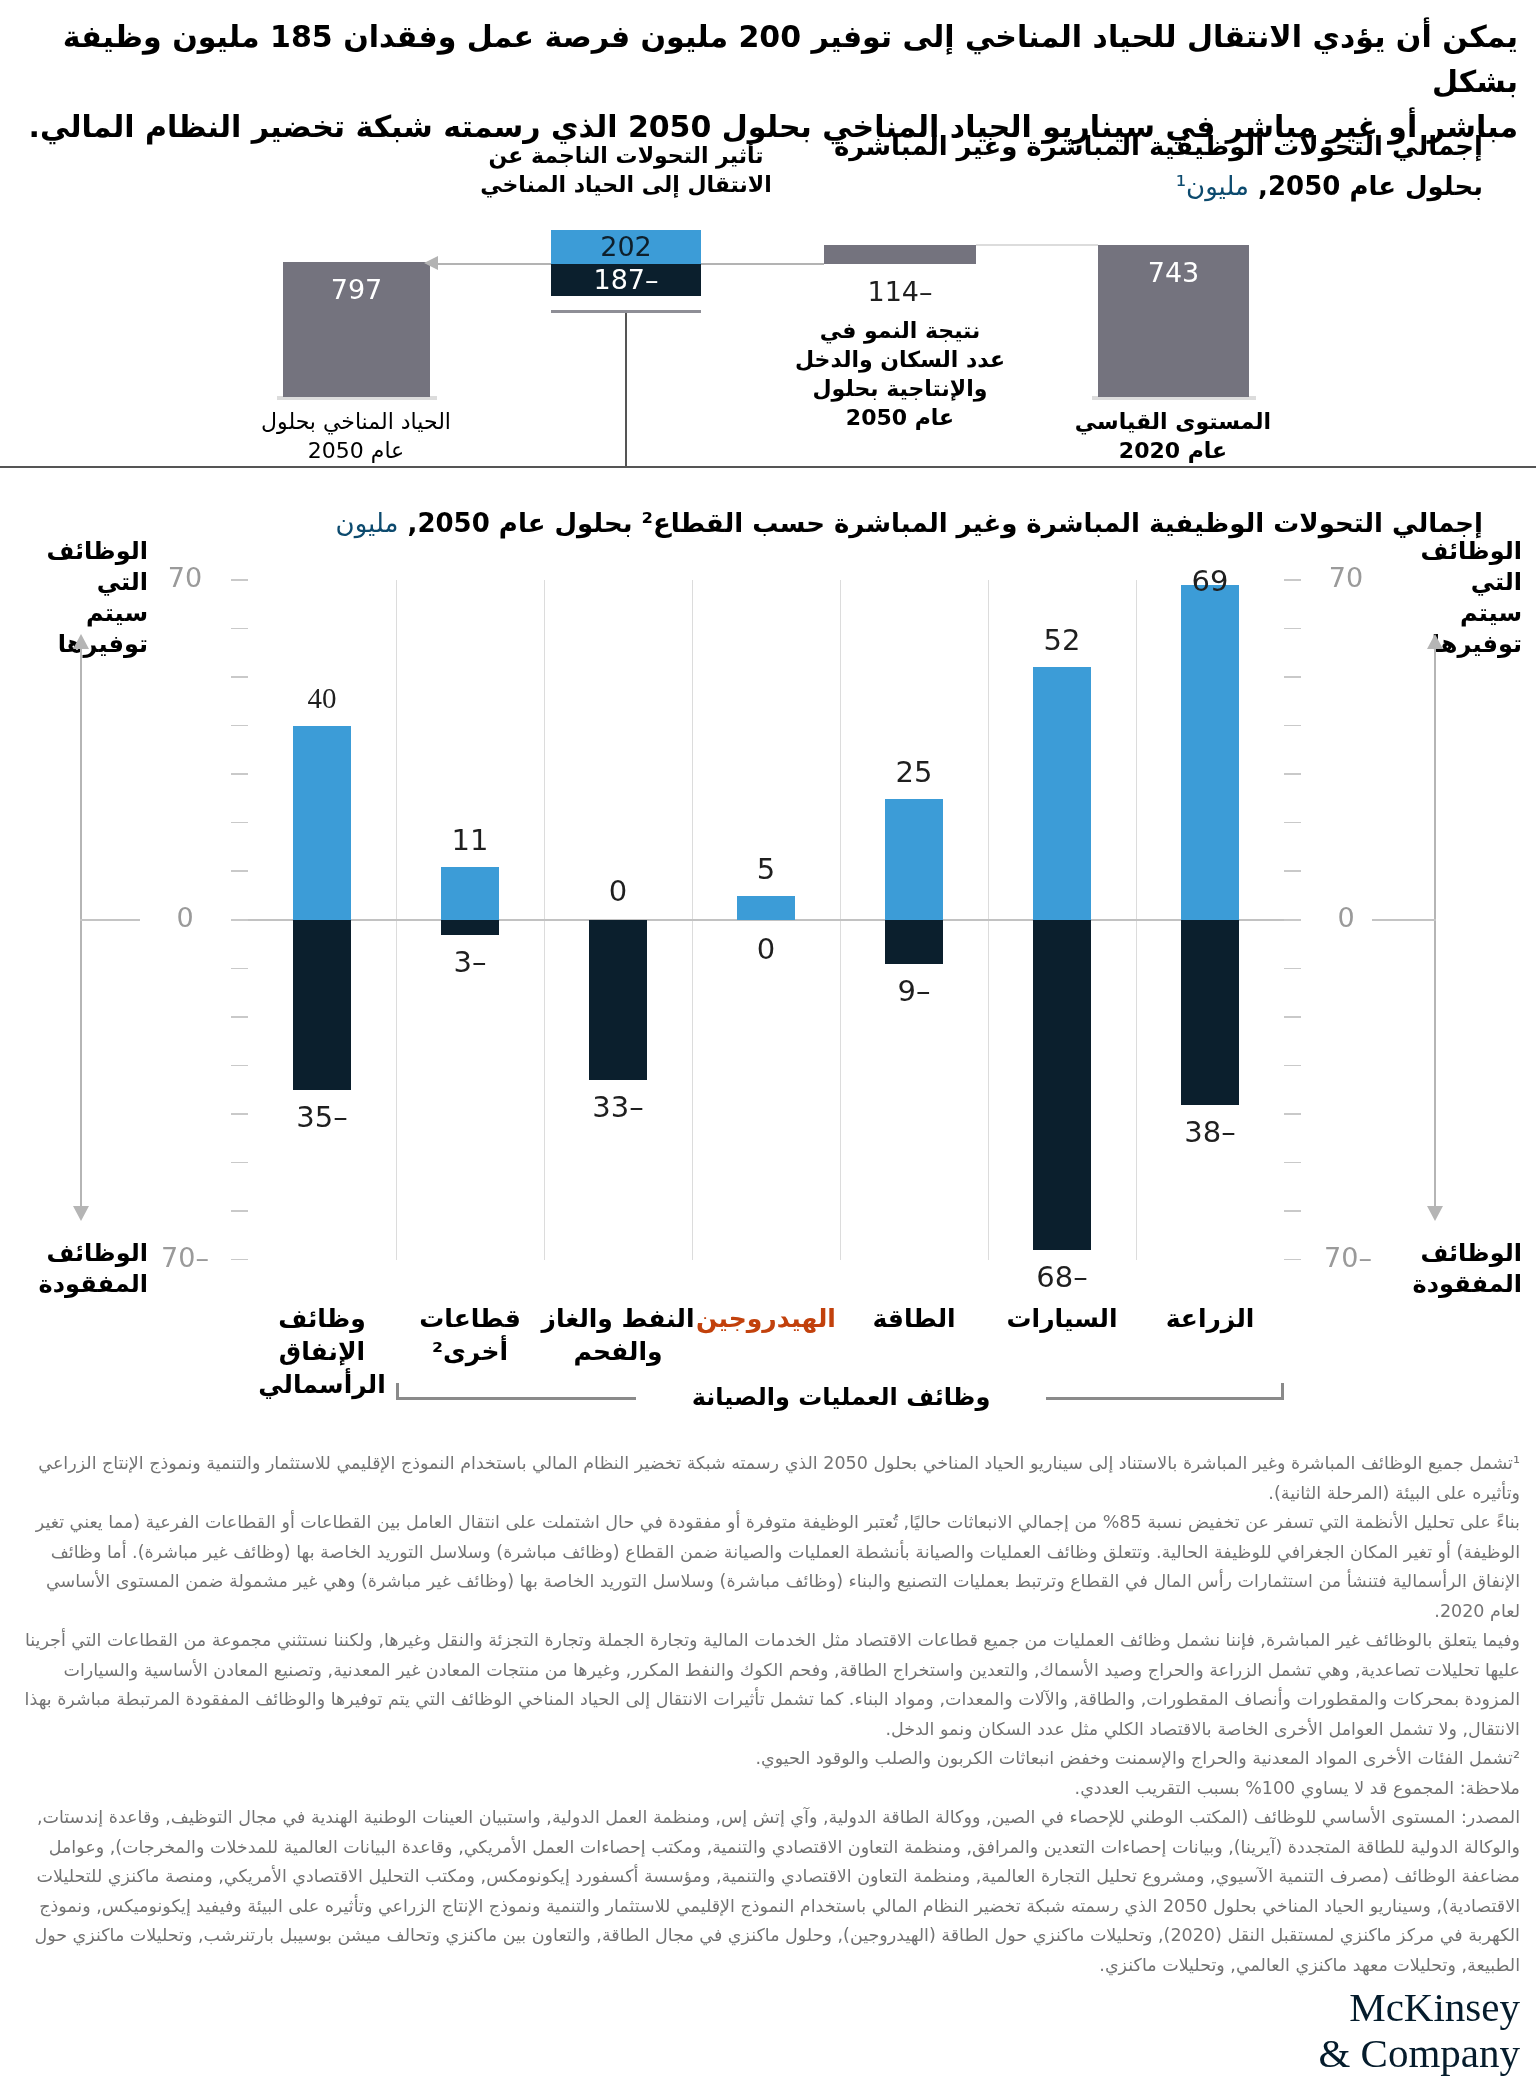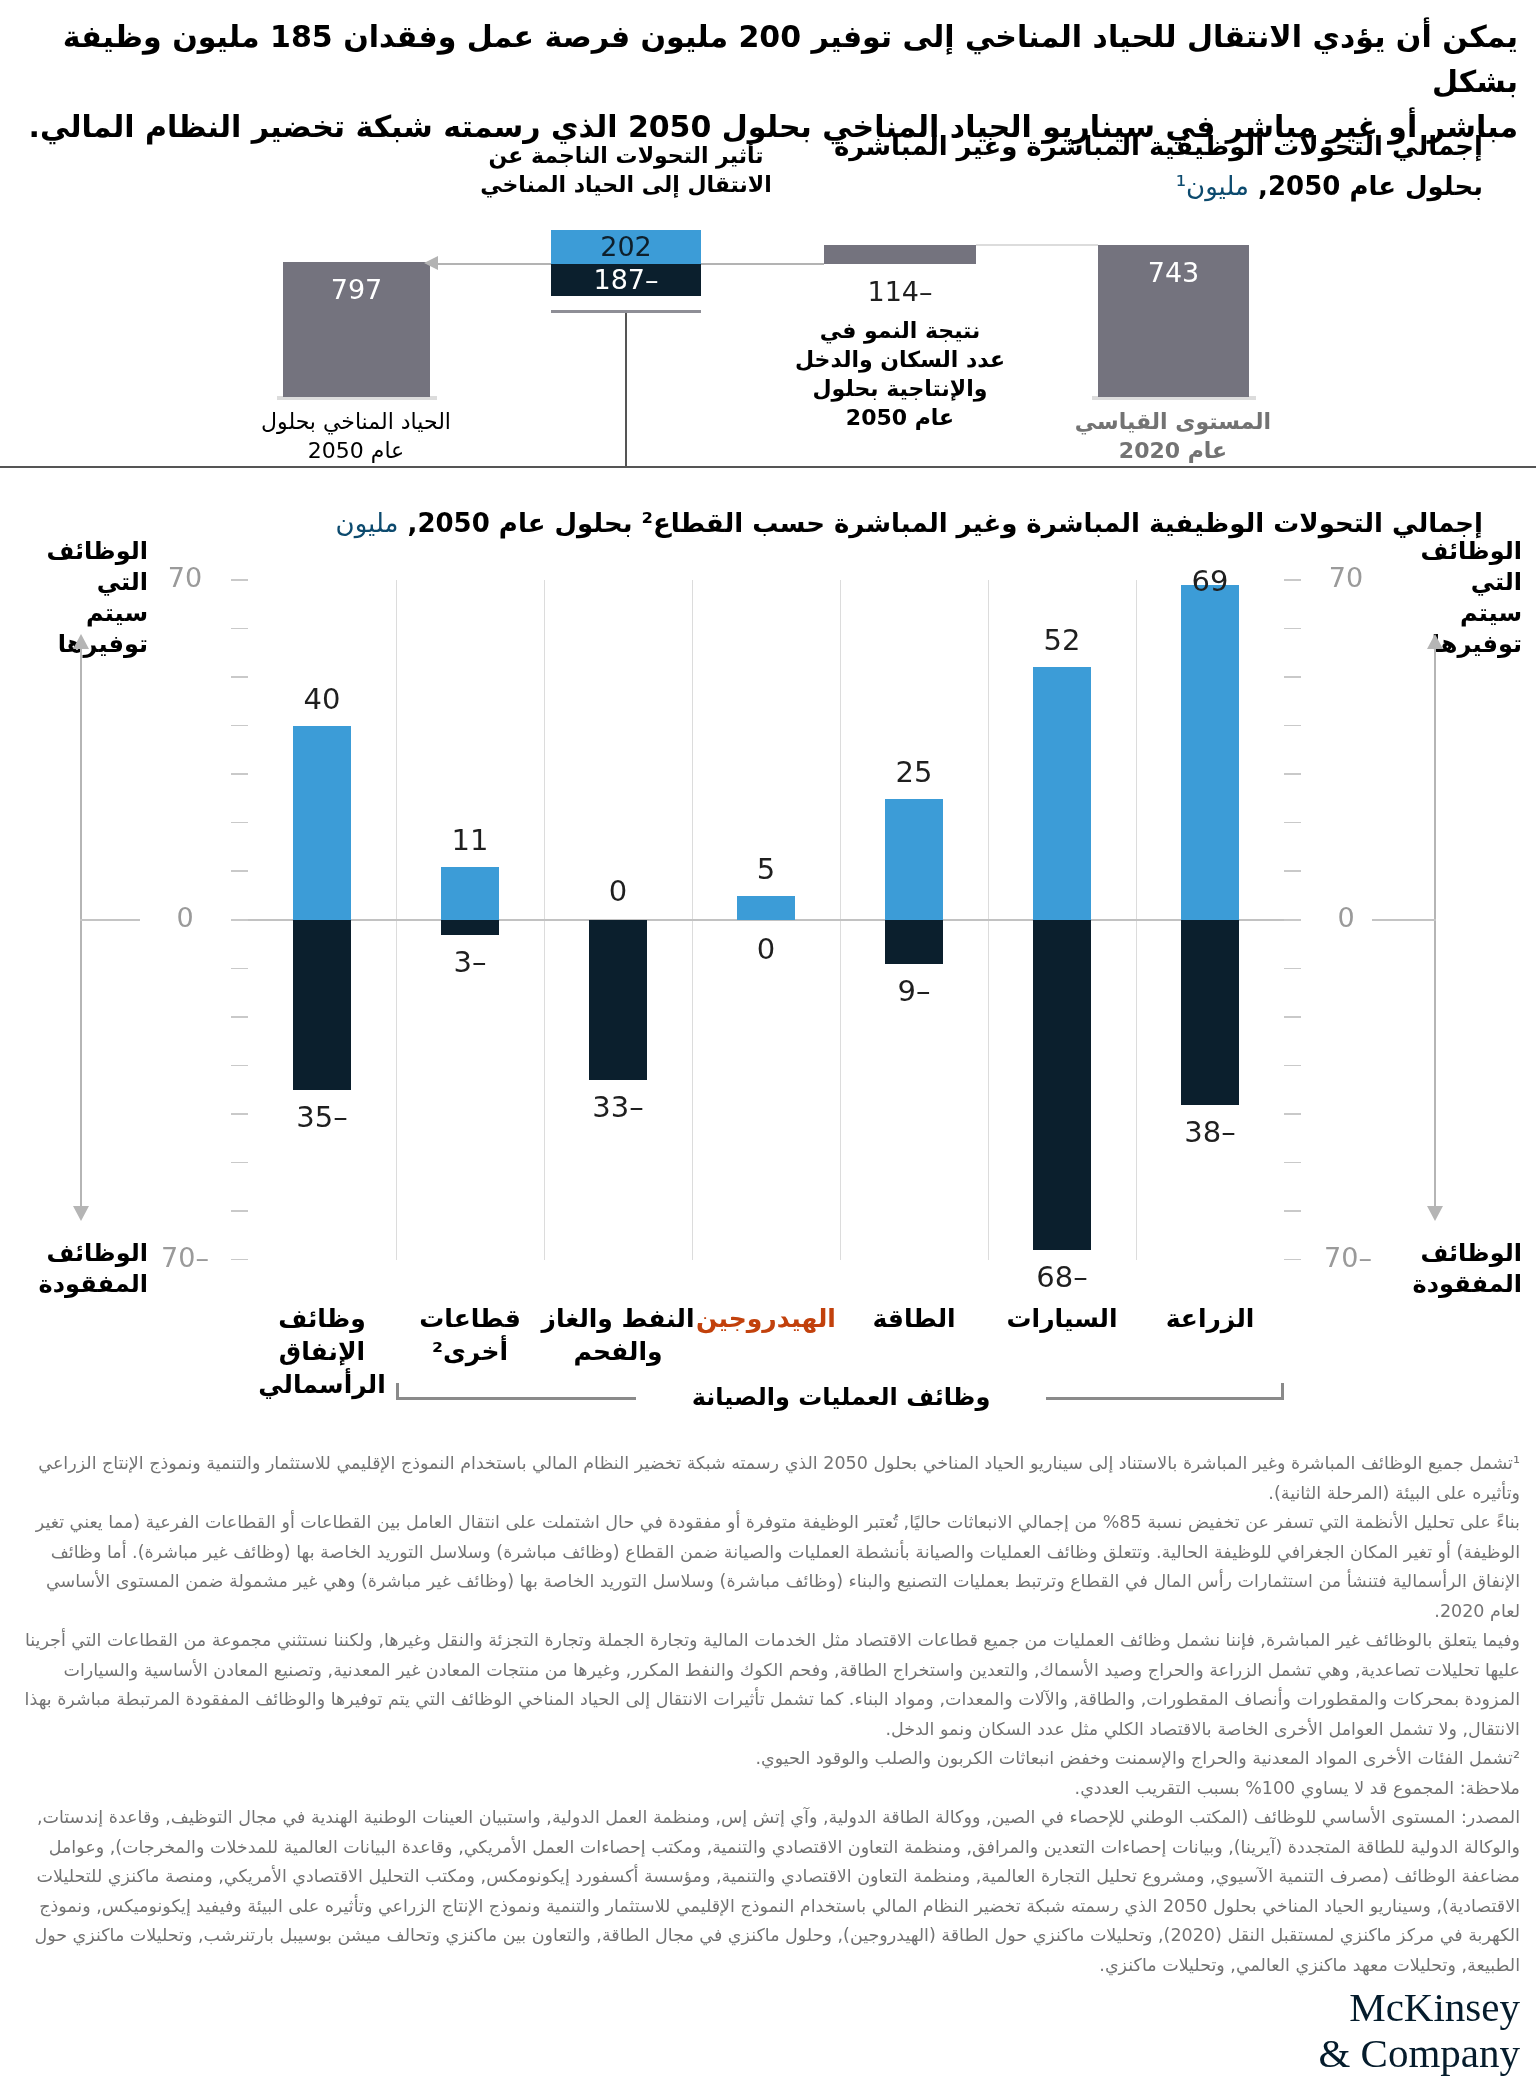--- a/index.html
+++ b/index.html
@@ -126,21 +126,21 @@
   </div>
 
   <div class="logo">
     <div>McKinsey</div>
     <div>&amp; Company</div>
   </div>
 
 <div style="position: absolute; left: 1092px; top: 396px; width: 164px; height: 3.5px; background: rgb(220, 220, 220);"></div>
     <div style="position: absolute; left: 1098px; top: 245.038px; width: 151px; height: 151.962px; background: rgb(116, 115, 126);"></div>
     <div style="position: absolute; left: 1098px; top: 257.038px; width: 151px; color: rgb(255, 255, 255); text-align: center; font-size: 27px; direction: ltr;">743</div>
-    <div style="position: absolute; left: 1043px; top: 407px; width: 260px; text-align: center; font-weight: bold; font-size: 22px; line-height: 29px; white-space: pre-line; direction: rtl; color: #737373;">المستوى القياسي
+    <div style="position: absolute; left: 1043px; top: 407px; width: 260px; text-align: center; font-weight: bold; font-size: 22px; line-height: 29px; white-space: pre-line; direction: rtl; color: #000000;">المستوى القياسي
 عام 2020</div>
     <div style="position: absolute; left: 976px; top: 244px; width: 122px; height: 1.5px; background: rgb(220, 220, 220);"></div>
     <div style="position: absolute; left: 824px; top: 245.038px; width: 152px; height: 19.3344px; background: rgb(116, 115, 126);"></div>
     <div style="position: absolute; left: 824px; top: 276.373px; width: 152px; color: rgb(31, 31, 31); text-align: center; font-size: 27px; direction: ltr;">114–</div>
     <div style="position: absolute; left: 776px; top: 316px; width: 248px; text-align: center; font-weight: bold; font-size: 22px; line-height: 29px; white-space: pre-line; direction: rtl; color: rgb(0, 0, 0);">نتيجة النمو في
 عدد السكان والدخل
 والإنتاجية بحلول
 عام 2050</div>
     <div style="position: absolute; left: 437px; top: 263px; width: 387px; height: 1.5px; background: rgb(179, 179, 179); z-index: 1;"></div>
     <div style="position: absolute; left: 424px; top: 256px; width: 0px; height: 0px; z-index: 1; border-top: 7.5px solid transparent; border-bottom: 7.5px solid transparent; border-right: 14px solid rgb(179, 179, 179);"></div>
@@ -220,18 +220,18 @@
     <div style="position: absolute; left: 558px; width: 120px; top: 1090.28px; text-align: center; font-size: 29px; color: rgb(31, 31, 31); direction: ltr;">33–</div>
     <div style="position: absolute; left: 538px; width: 160px; top: 1302px; text-align: center; font-weight: bold; font-size: 25px; line-height: 33px; white-space: pre-line; direction: rtl; color: rgb(0, 0, 0);">النفط والغاز
 والفحم</div>
     <div style="position: absolute; left: 441px; top: 866.573px; width: 58px; height: 53.427px; background: rgb(60, 156, 215);"></div>
     <div style="position: absolute; left: 410px; width: 120px; top: 822.573px; text-align: center; font-size: 29px; color: rgb(31, 31, 31); direction: ltr;">11</div>
     <div style="position: absolute; left: 441px; top: 920px; width: 58px; height: 14.571px; background: rgb(11, 31, 45);"></div>
     <div style="position: absolute; left: 410px; width: 120px; top: 944.571px; text-align: center; font-size: 29px; color: rgb(31, 31, 31); direction: ltr;">3–</div>
     <div style="position: absolute; left: 390px; width: 160px; top: 1302px; text-align: center; font-weight: bold; font-size: 25px; line-height: 33px; white-space: pre-line; direction: rtl; color: rgb(0, 0, 0);">قطاعات
 أخرى²</div>
     <div style="position: absolute; left: 293px; top: 725.72px; width: 58px; height: 194.28px; background: rgb(60, 156, 215);"></div>
-    <div style="position: absolute; left: 262px; width: 120px; top: 681.72px; text-align: center; font-size: 29px; color: rgb(31, 31, 31); direction: ltr;">40</div>
+    <div style="position: absolute; left: 262px; width: 120px; top: 681.72px; text-align: center; font-size: 29px; color: rgb(31, 31, 31); direction: ltr; font-family: Liberation Serif, serif;">40</div>
     <div style="position: absolute; left: 293px; top: 920px; width: 58px; height: 169.995px; background: rgb(11, 31, 45);"></div>
     <div style="position: absolute; left: 262px; width: 120px; top: 1099.99px; text-align: center; font-size: 29px; color: rgb(31, 31, 31); direction: ltr;">35–</div>
     <div style="position: absolute; left: 242px; width: 160px; top: 1302px; text-align: center; font-weight: bold; font-size: 25px; line-height: 33px; white-space: pre-line; direction: rtl; color: rgb(0, 0, 0);">وظائف الإنفاق
 الرأسمالي</div>
   </div>
 
 </body></html>

